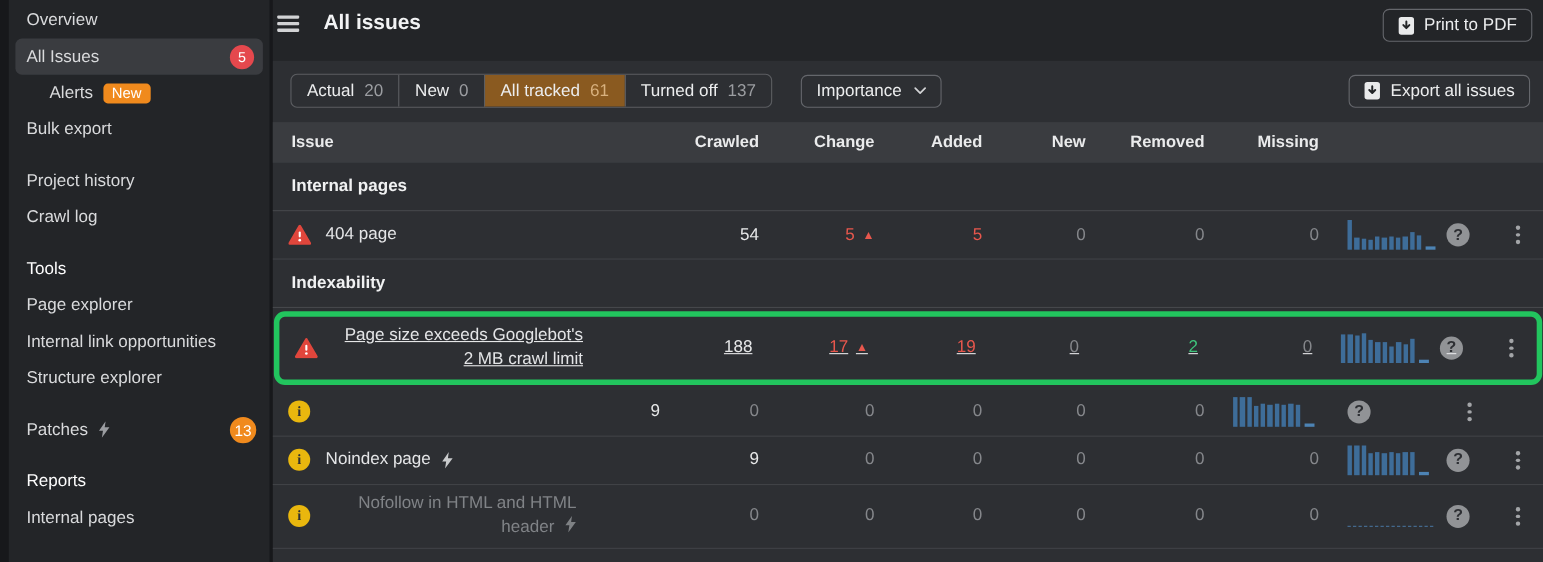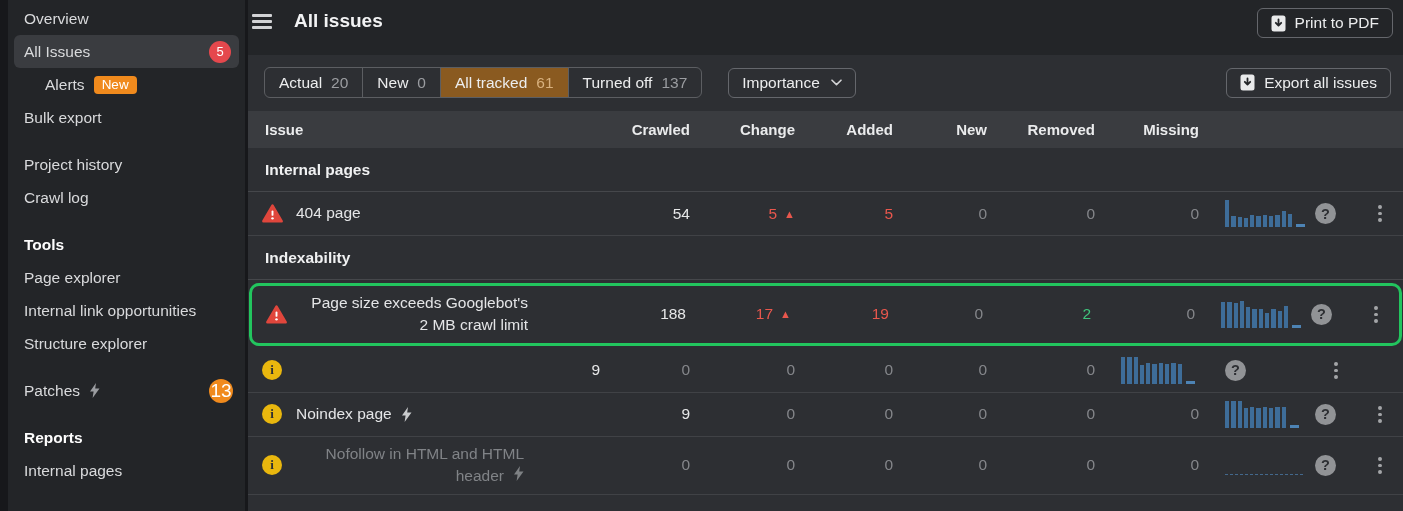--- a/index.html
+++ b/index.html
@@ -17,31 +17,31 @@
   }
   .side-item {
     height:33px; display:flex; align-items:center;
     padding:0 12px 0 16px; font-size:15.5px; color:#d9dadc; cursor:pointer;
     white-space:nowrap;
   }
   .side-item.selected {
     background:#3a3c40; border-radius:6px; margin:0 6px; padding:0 8px 0 10px;
   }
   .side-item.indent { padding-left:37px; }
-  .side-head { font-weight:700; color:#fdfdfd; cursor:default; }
+  .side-head { font-weight:400; color:#fdfdfd; cursor:default; }
   .spacer { height:14px; }
   .badge-red {
     margin-left:auto; background:#e5484d; color:#fff; border-radius:50%;
     width:22px; height:22px; display:flex; align-items:center; justify-content:center;
     font-size:13px; font-weight:400;
   }
   .badge-orange {
     margin-left:auto; background:#f08a1d; color:#fff; border-radius:50%;
     width:24px; height:24px; display:flex; align-items:center; justify-content:center;
-    font-size:19px;
+    font-size:14px;
   }
   .tag-new {
     background:#f08a1d; color:#fff; border-radius:4px; font-size:13.5px;
     padding:1.5px 8px; margin-left:9px; font-weight:400;
   }
   .bolt { display:inline-flex; margin-left:9px; }
   
   .main { position:absolute; left:248px; top:0; right:0; bottom:0; }
   .main-top { height:55px; background:#232528; display:flex; align-items:flex-start; padding:8px 10px 0 4px; }
   .hamburger { width:20px; display:flex; flex-direction:column; gap:3.5px; padding:6px 0; cursor:pointer; }
@@ -83,22 +83,23 @@
     font-size:15.5px; font-weight:700; color:#f0f1f2;
     border-bottom:1px solid #45474b;
   }
   .row {
     display:grid; grid-template-columns:var(--cols); align-items:center;
     min-height:44px; border-bottom:1px solid #404246; font-size:15.5px;
     cursor:pointer;
   }
   .row.two-line { min-height:58px; padding:6px 0; }
   .row.hl {
-    border:3px solid #22c55e; border-radius:10px; margin:3px 1px;
+    border:5px solid #22c55e; border-radius:10px; margin:3px 1px;
     min-height:60px;
+    text-decoration:underline;
   }
   .c-ic { display:flex; justify-content:center; }
   .c-label { display:flex; align-items:center; color:#e4e5e7; }
   .c-label .lbl-text { max-width:228px; line-height:1.45;text-align:right; }
   .row.muted .c-label, .row.muted .lbl-text { color:#808387; }
   .val { color:#e7e8e9; }
   .zero { color:#85878b; }
   .red { color:#e8574d; }
   .green { color:#3fc47c; }
   .tri { color:#e8574d; font-size:11px; margin-left:7px; vertical-align:1px; }

